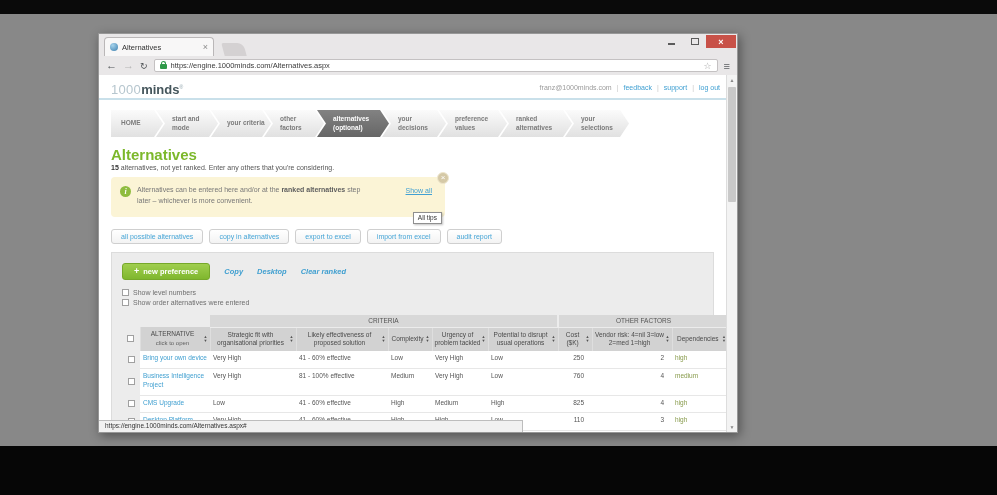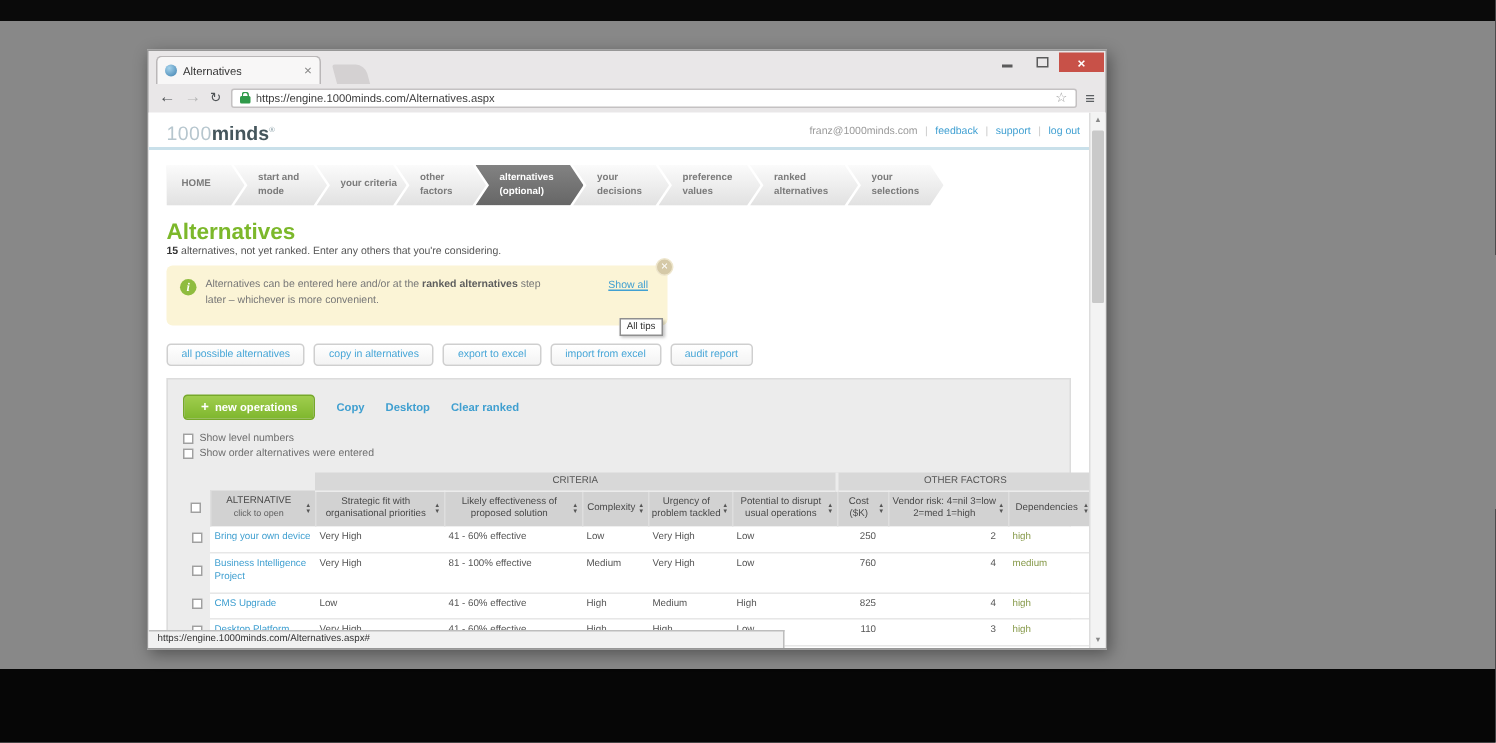--- a/index.html
+++ b/index.html
@@ -91,21 +91,21 @@
   .actions{display:flex;gap:6px;margin:12px 0 0 12px;}
   .abtn{border:1px solid #cfcfcf;border-radius:3px;background:linear-gradient(#fff,#f3f3f3);
         color:#47a6d7;font-size:7px;padding:3px 9px;cursor:pointer;}
 
   .panel{margin:8px 12px 0;background:#ececec;border:1px solid #dcdcdc;padding:10px;height:220px;}
   .ptoolbar{display:flex;align-items:center;gap:14px;}
   .newbtn{display:inline-flex;align-items:center;gap:4px;background:linear-gradient(#a0ce4e,#7fb72e);
           border:1px solid #76a82a;border-radius:3px;color:#fff;font-size:7.5px;font-weight:bold;
           padding:3px 11px;cursor:pointer;}
   .plus{font-size:9px;line-height:1;}
-  .plink{color:#3f9fd0;font-size:7.5px;font-weight:bold;cursor:pointer;}
+  .plink{color:#3f9fd0;font-size:7.5px;font-weight:bold;cursor:pointer;font-style:italic;}
   .checks{margin-top:9px;font-size:7px;color:#6e6e6e;}
   .checkrow{display:flex;align-items:center;gap:4px;margin-top:3px;cursor:pointer;}
   .cb{width:7px;height:7px;background:#fff;border:1px solid #a0a0a0;display:inline-block;flex:0 0 auto;}
 
   table.alts{width:100%;border-collapse:collapse;table-layout:fixed;margin-top:9px;font-size:6.5px;color:#555;}
   .band{background:#d8d8d8;color:#555;text-align:center;padding:2px 0 3px;border-bottom:1px solid #ececec;}
   .band-gap{border-left:2px solid #ececec;}
   .noband{background:transparent;}
   th.hcell{background:#d2d2d2;font-weight:normal;color:#4a4a4a;vertical-align:middle;
            padding:3px 2px;border-left:1px solid #dedede;}
@@ -223,21 +223,21 @@
             <span class="abtn">copy in alternatives</span>
             <span class="abtn">export to excel</span>
             <span class="abtn">import from excel</span>
             <span class="abtn">audit report</span>
           </div>
 
         <div class="panel">
           <div class="ptoolbar">
             <span class="newbtn">
                 <span class="plus">+</span>
-                <span>new operations</span>
+                <span>new preference</span>
               </span>
           <span class="plink">Copy</span>
               <span class="plink">Desktop</span>
               <span class="plink">Clear ranked</span>
             </div>
           <div class="checks">
               <div class="checkrow">
                 <span class="cb"></span>
                 <span>Show level numbers</span>
               </div>

